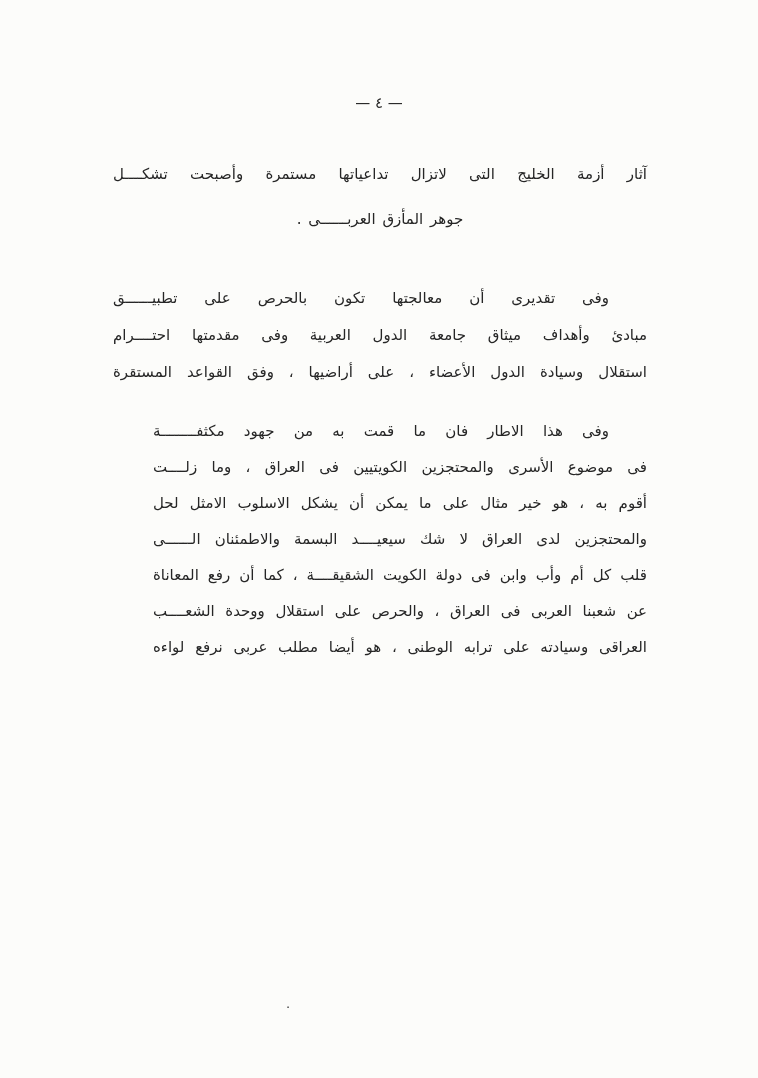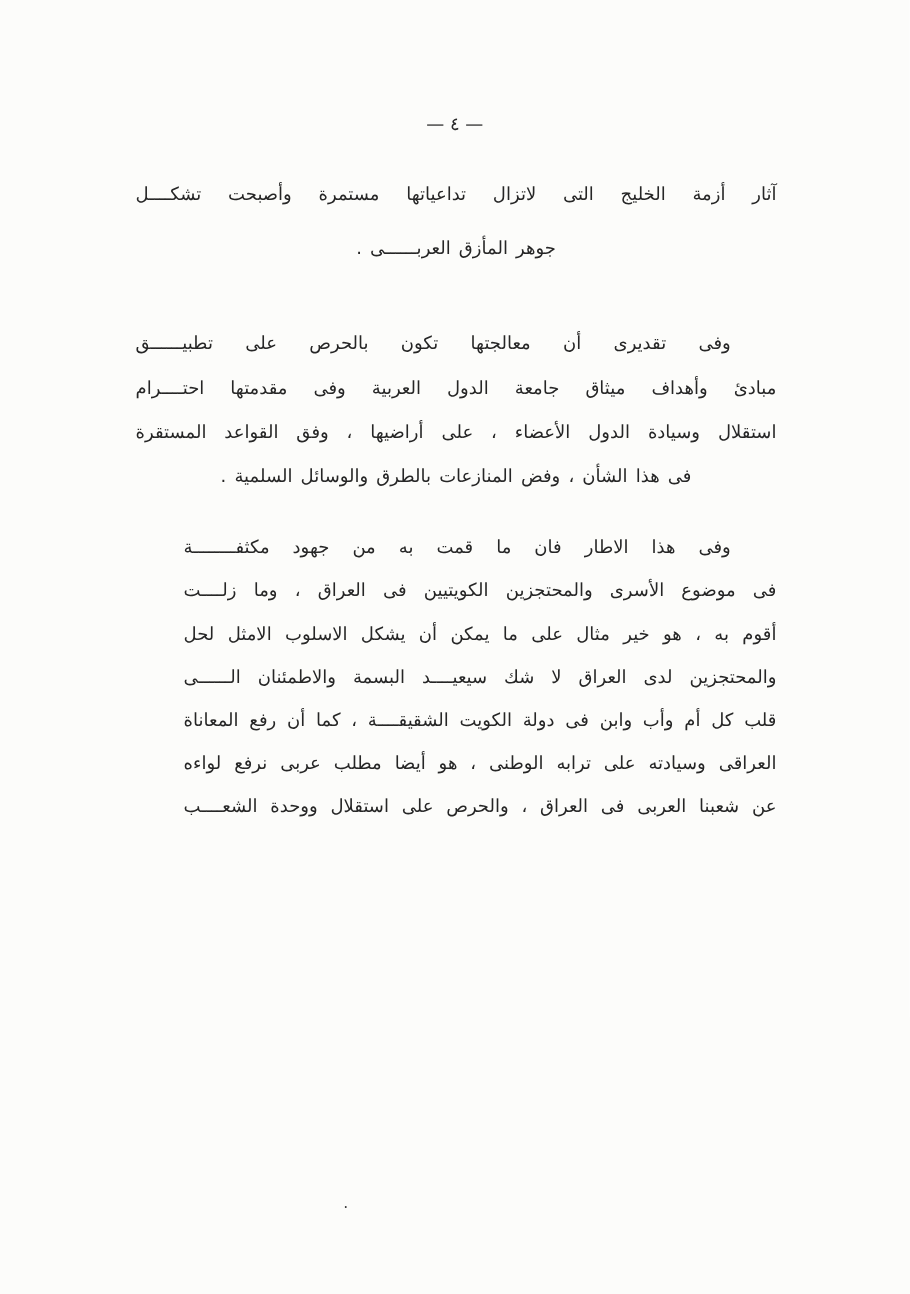--- a/index.html
+++ b/index.html
@@ -25,21 +25,21 @@
     top: 94px;
     left: 0;
     right: 0;
     text-align: center;
     font-size: 15px;
     letter-spacing: 2px;
     color: #2a2a2a;
   }
   .text-block {
     position: absolute;
-    top: 140px;
+    top: 152px;
     right: 111px;
     width: 534px;
     font-size: 15px;
     direction: rtl;
   }
   .paragraph {
     margin: 0 0 0 0;
   }
   .paragraph.p1 { line-height: 45px; margin-bottom: 38px; }
   .paragraph.p2 { line-height: 37px; margin-bottom: 22px; }
@@ -82,30 +82,29 @@
 
     <div class="paragraph p1">
       <span class="line j">آثار أزمة الخليج التى لاتزال تداعياتها مستمرة وأصبحت تشكــــل</span>
       <span class="line end">جوهر المأزق العربــــــى .</span>
     </div>
 
     <div class="paragraph p2">
       <span class="line j indent">وفى تقديرى أن معالجتها تكون بالحرص على تطبيــــــق</span>
       <span class="line j">مبادئ وأهداف ميثاق جامعة الدول العربية وفى مقدمتها احتــــرام</span>
       <span class="line j">استقلال وسيادة الدول الأعضاء ، على أراضيها ، وفق القواعد المستقرة</span>
-      <span class="line end">فى هذا الشأن ، وفض المنازعات بالطرق والوسائل السلمية .</span>
     </div>
 
     <div class="paragraph p3">
       <span class="line j indent">وفى هذا الاطار فان ما قمت به من جهود مكثفــــــــة</span>
       <span class="line j">فى موضوع الأسرى والمحتجزين الكويتيين فى العراق ، وما زلــــت</span>
       <span class="line j">أقوم به ، هو خير مثال على ما يمكن أن يشكل الاسلوب الامثل لحل</span>
       <span class="line j">والمحتجزين لدى العراق لا شك سيعيــــد البسمة والاطمئنان الــــــى</span>
       <span class="line j">قلب كل أم وأب وابن فى دولة الكويت الشقيقــــة ، كما أن رفع المعاناة</span>
+      <span class="line j">عن شعبنا العربى فى العراق ، والحرص على استقلال ووحدة الشعــــب</span>
       <span class="line j">العراقى وسيادته على ترابه الوطنى ، هو أيضا مطلب عربى نرفع لواءه</span>
-      <span class="line j">عن شعبنا العربى فى العراق ، والحرص على استقلال ووحدة الشعــــب</span>
     </div>
 
   </div>
 
   <div class="stray-mark">.</div>
 
 </div>
 
 </body></html>

